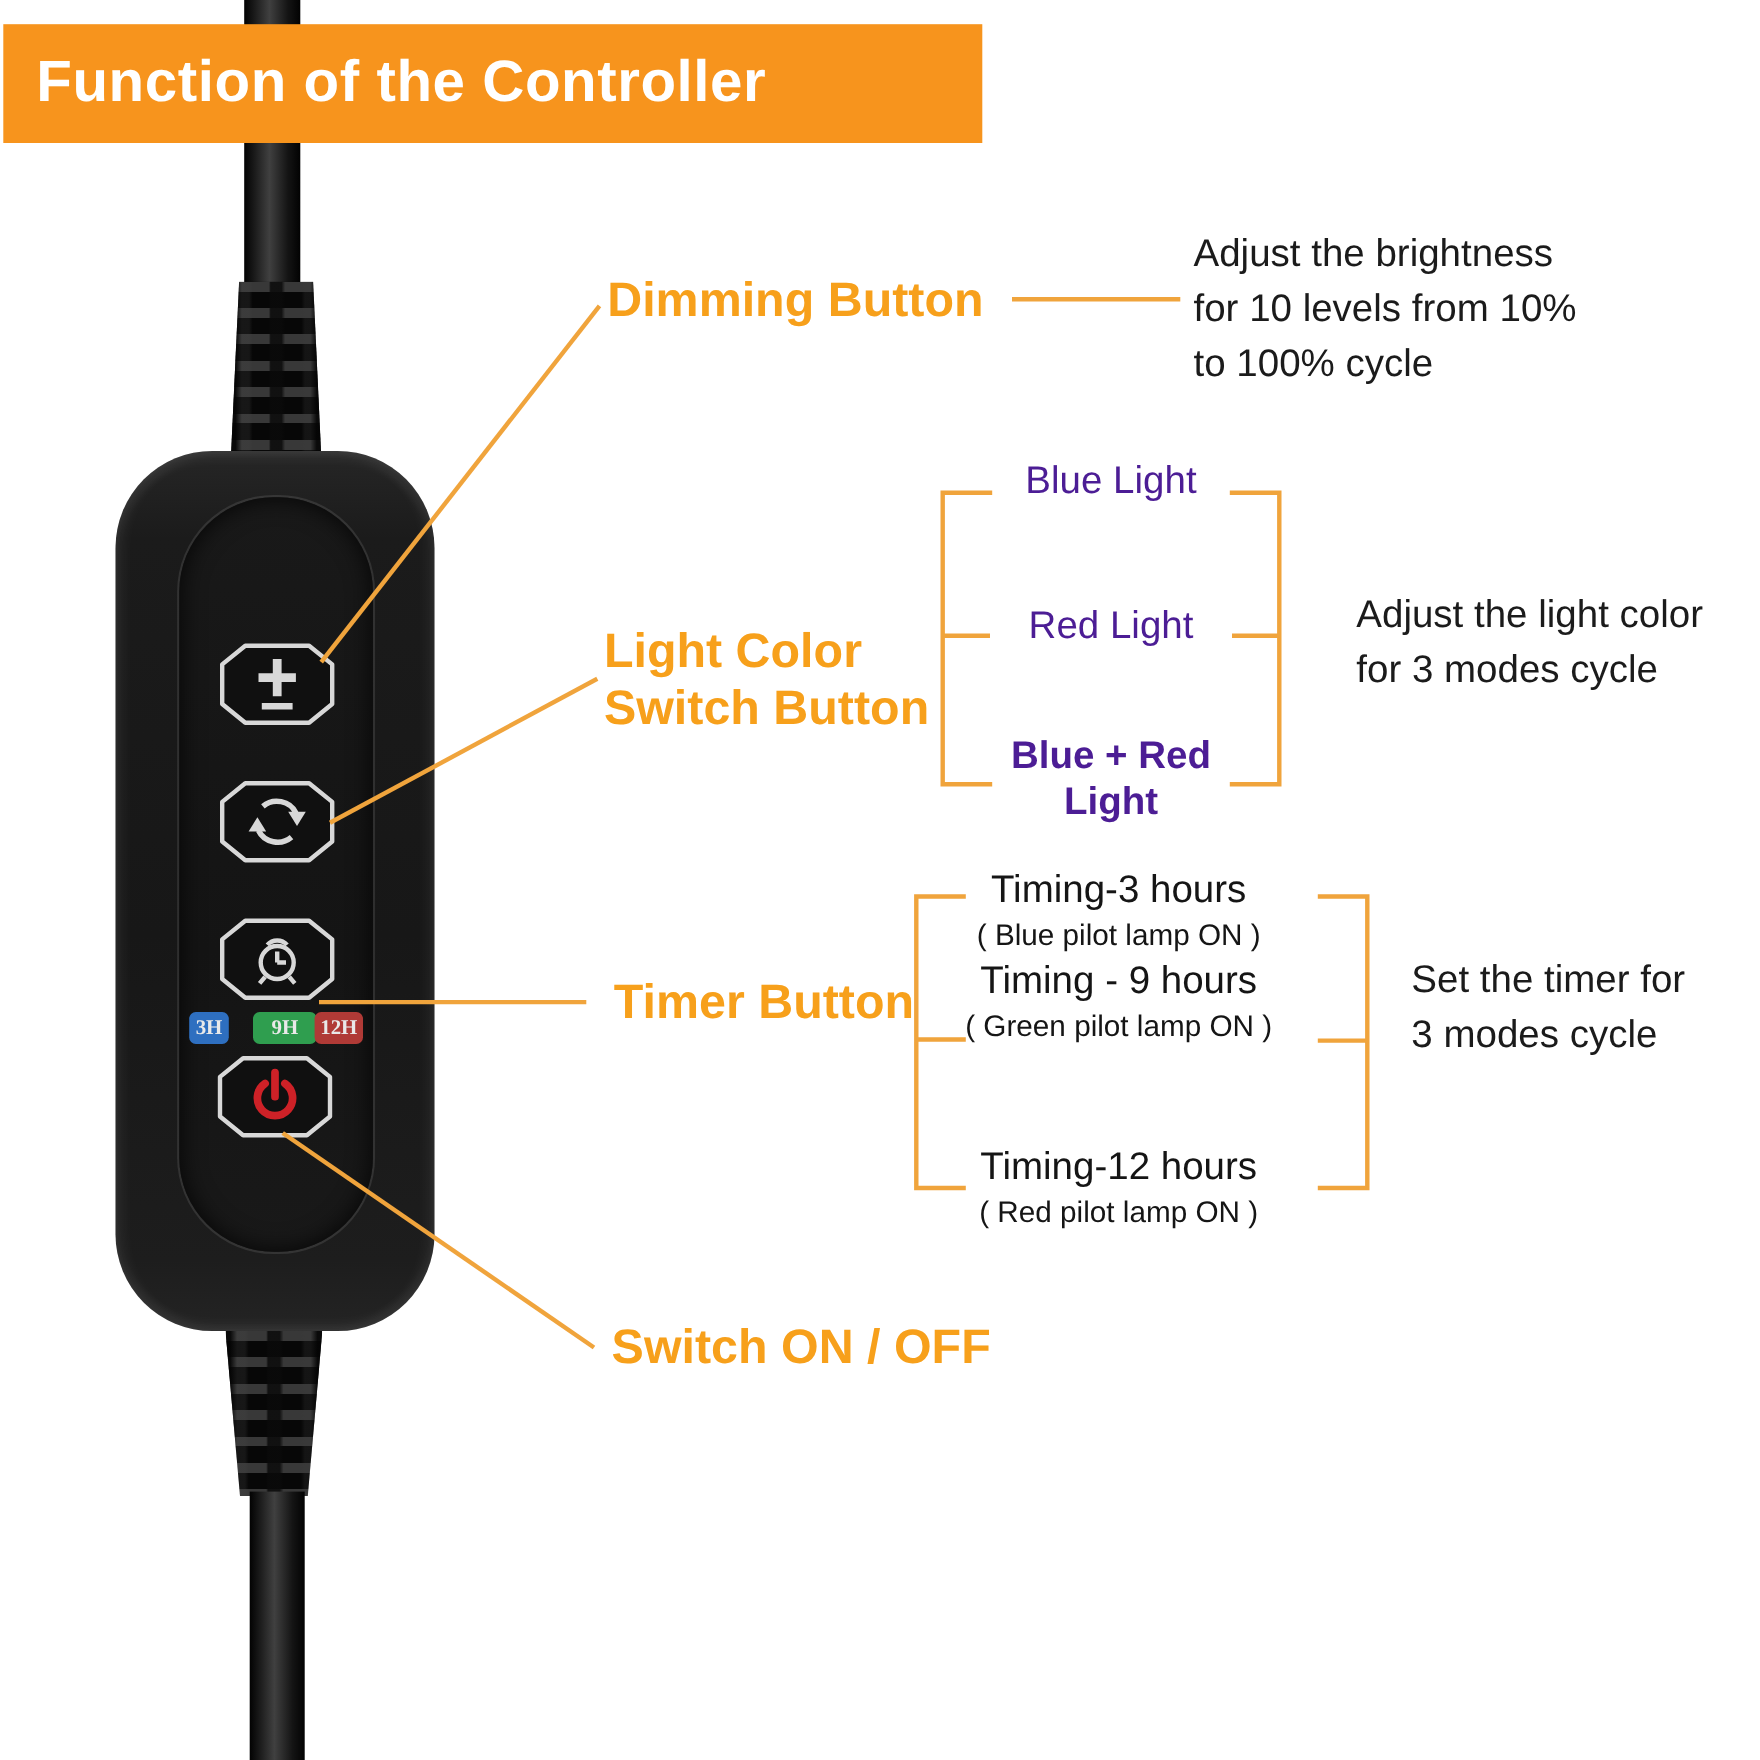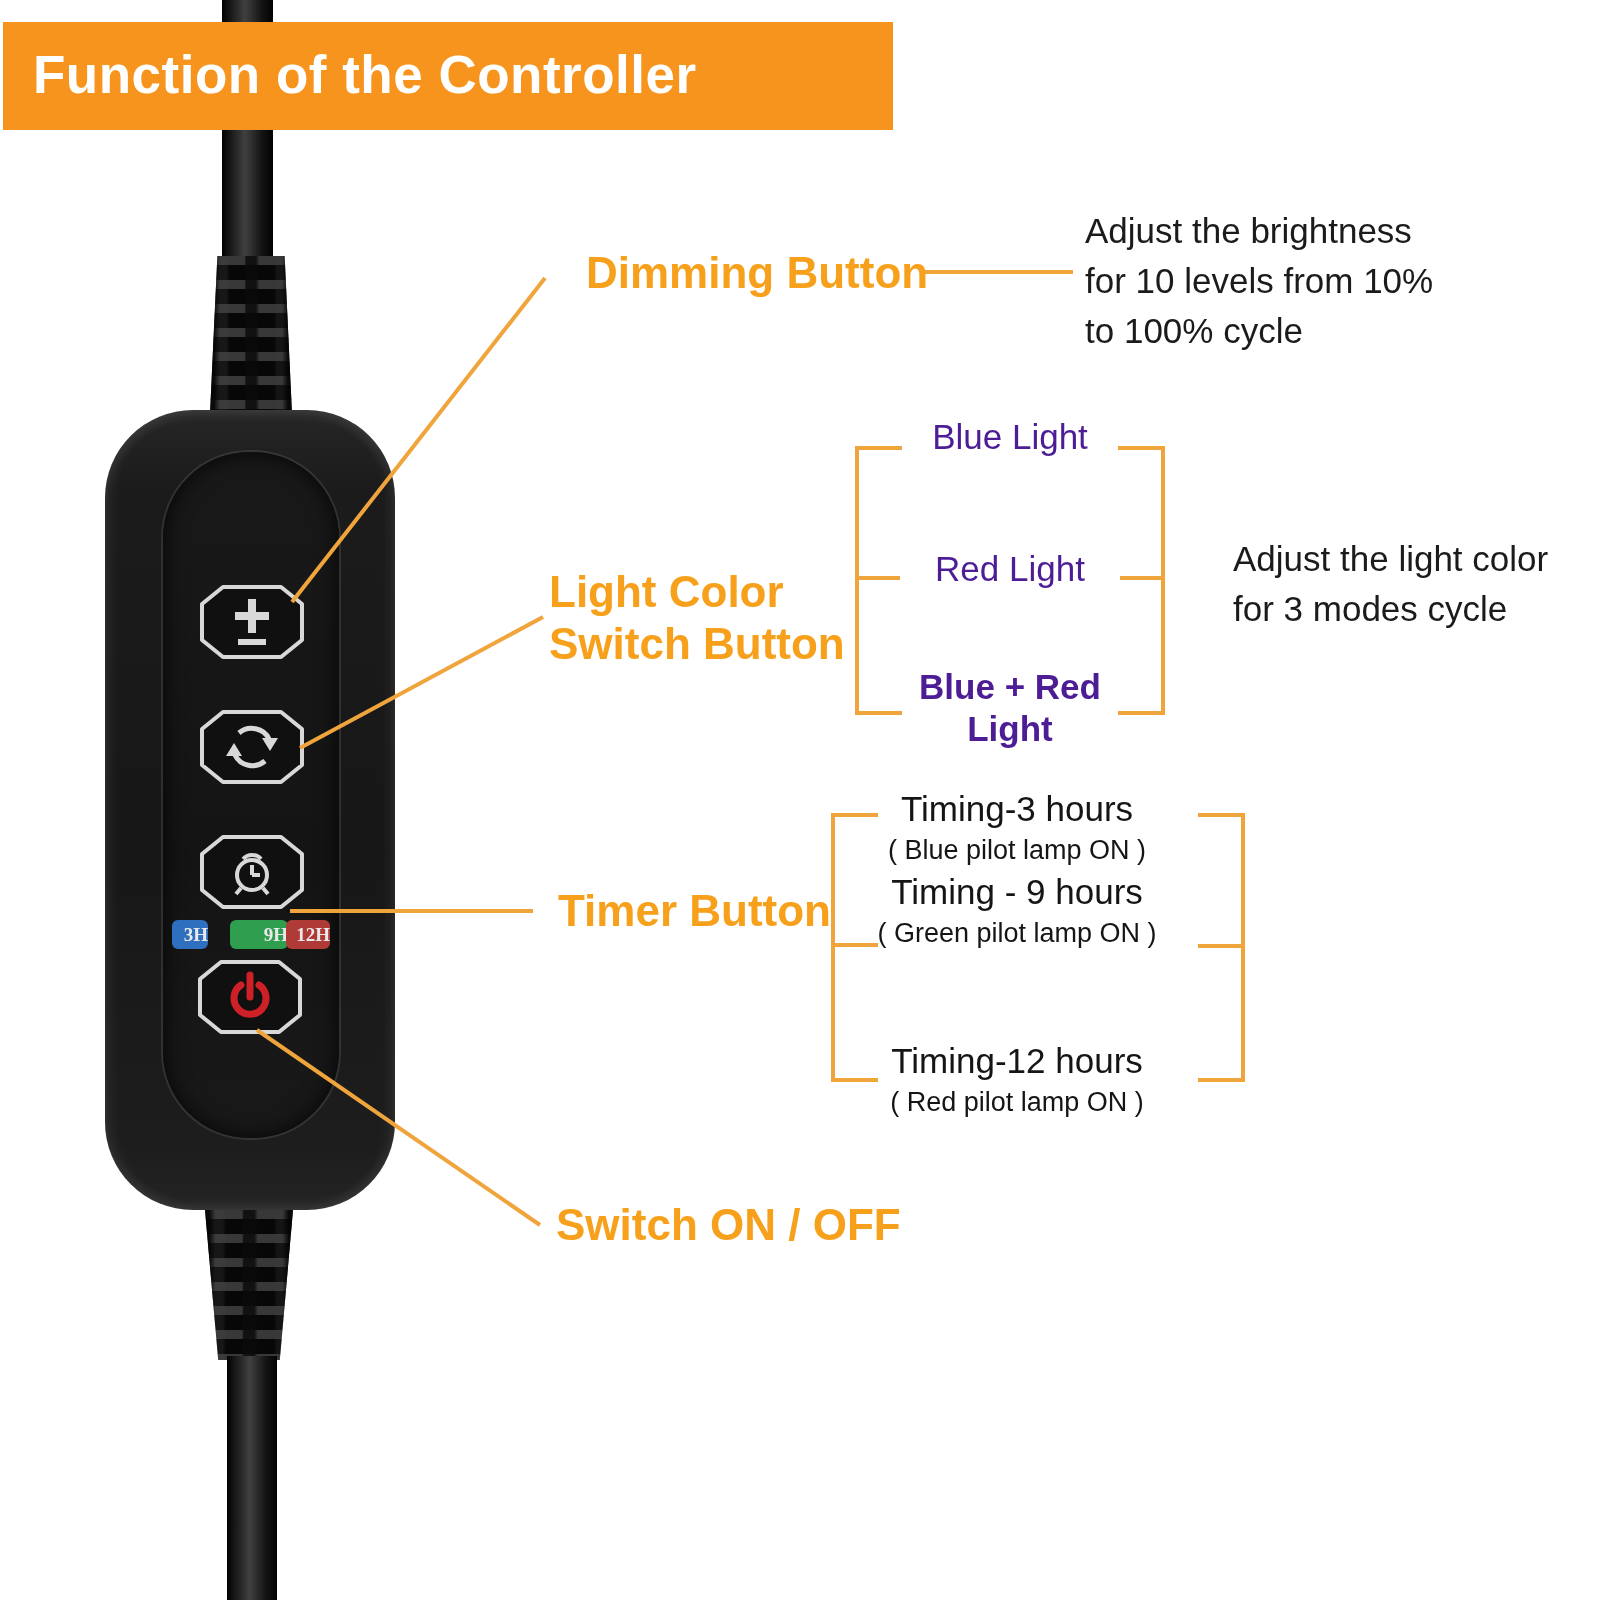--- a/index.html
+++ b/index.html
@@ -44,34 +44,34 @@
     box-shadow:0 0 0 2px rgba(255,255,255,.10), inset 0 0 22px rgba(0,0,0,.85);
     z-index:3;
   }
   .btn{position:absolute;width:106px;height:76px;z-index:4;}
   .btn-dim{left:199px;top:584px;}
   .btn-color{left:199px;top:709px;}
   .btn-timer{left:199px;top:834px;}
   .btn-power{left:197px;top:959px;}
   .led{
     position:absolute;z-index:4;height:29px;border-radius:6px;
-    text-align:right;line-height:29px;font-family:"Liberation Serif",serif;font-weight:bold;
+    text-align:center;line-height:29px;font-family:"Liberation Serif",serif;font-weight:bold;
     font-size:19px;color:#e9e9e9;
   }
   .led-3h{left:172px;top:920px;width:36px;background:#2E6FC0;}
   .led-9h{left:230px;top:920px;width:58px;background:#2F9E4F;}
   .led-12h{left:286px;top:920px;width:44px;background:#B03A36;}
   
   .connectors{position:absolute;left:0;top:0;width:1600px;height:1600px;z-index:5;pointer-events:none;}
   
   .olabel{
     position:absolute;color:#F7A01B;font-weight:bold;font-size:44px;line-height:52px;
     white-space:pre-line;z-index:6;
   }
-  .lbl-dimming{left:552px;top:247px;margin-left:34px;}
+  .lbl-dimming{left:552px;top:247px;}
   .lbl-color{left:549px;top:566px;}
   .lbl-timer{left:558px;top:885px;}
   .lbl-switch{left:556px;top:1199px;}
   
   .desc{
     position:absolute;color:#1b1b1b;font-size:35px;line-height:50px;white-space:pre-line;z-index:6;
   }
   .desc-dimming{left:1085px;top:206px;}
   .desc-color{left:1233px;top:534px;}
   .desc-timer{left:1283px;top:866px;}
@@ -166,20 +166,22 @@
   <div class="olabel lbl-color">Light Color
 Switch Button</div>
   <div class="olabel lbl-timer">Timer Button</div>
   <div class="olabel lbl-switch">Switch ON / OFF</div>
 
   <div class="desc desc-dimming">Adjust the brightness
 for 10 levels from 10%
 to 100% cycle</div>
   <div class="desc desc-color">Adjust the light color
 for 3 modes cycle</div>
+  <div class="desc desc-timer">Set the timer for
+3 modes cycle</div>
 
   <div class="mode mode-blue">Blue Light</div>
   <div class="mode mode-red">Red Light</div>
   <div class="mode mode-bluered">Blue + Red
 Light</div>
 
   <div class="trow trow-1">
     <div class="t">Timing-3 hours</div>
     <div class="n">( Blue pilot lamp ON )</div>
   </div>

